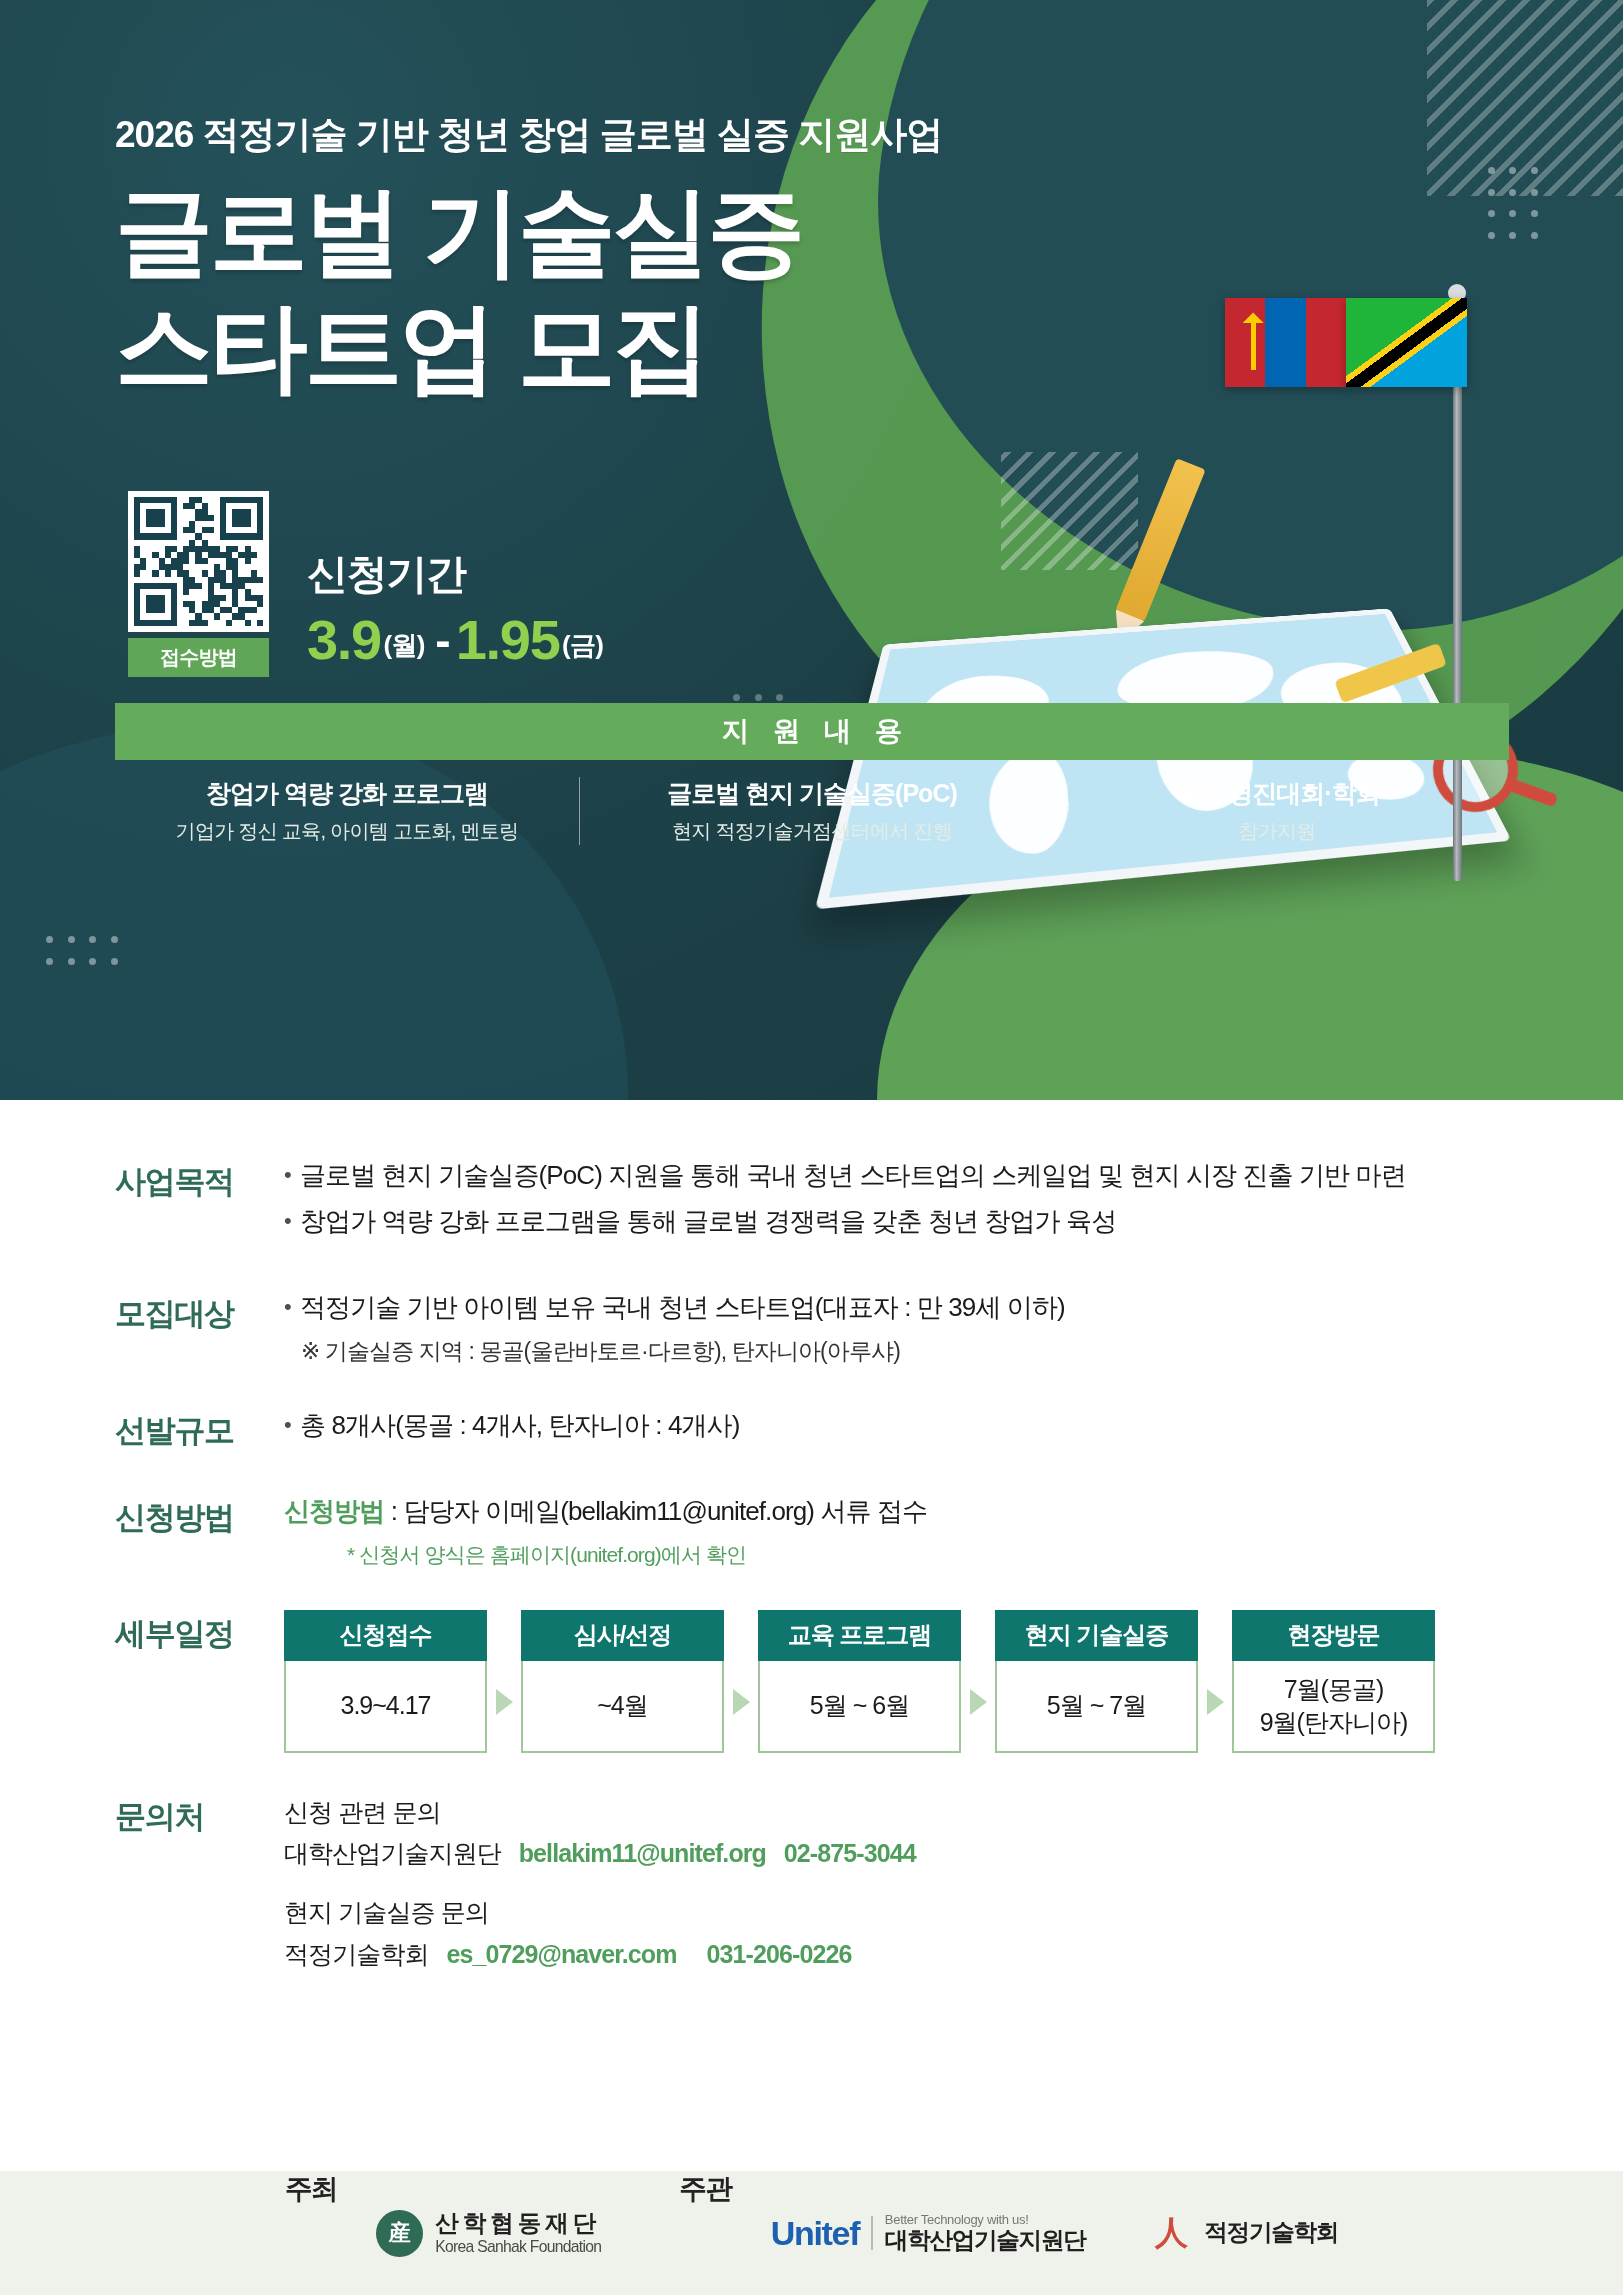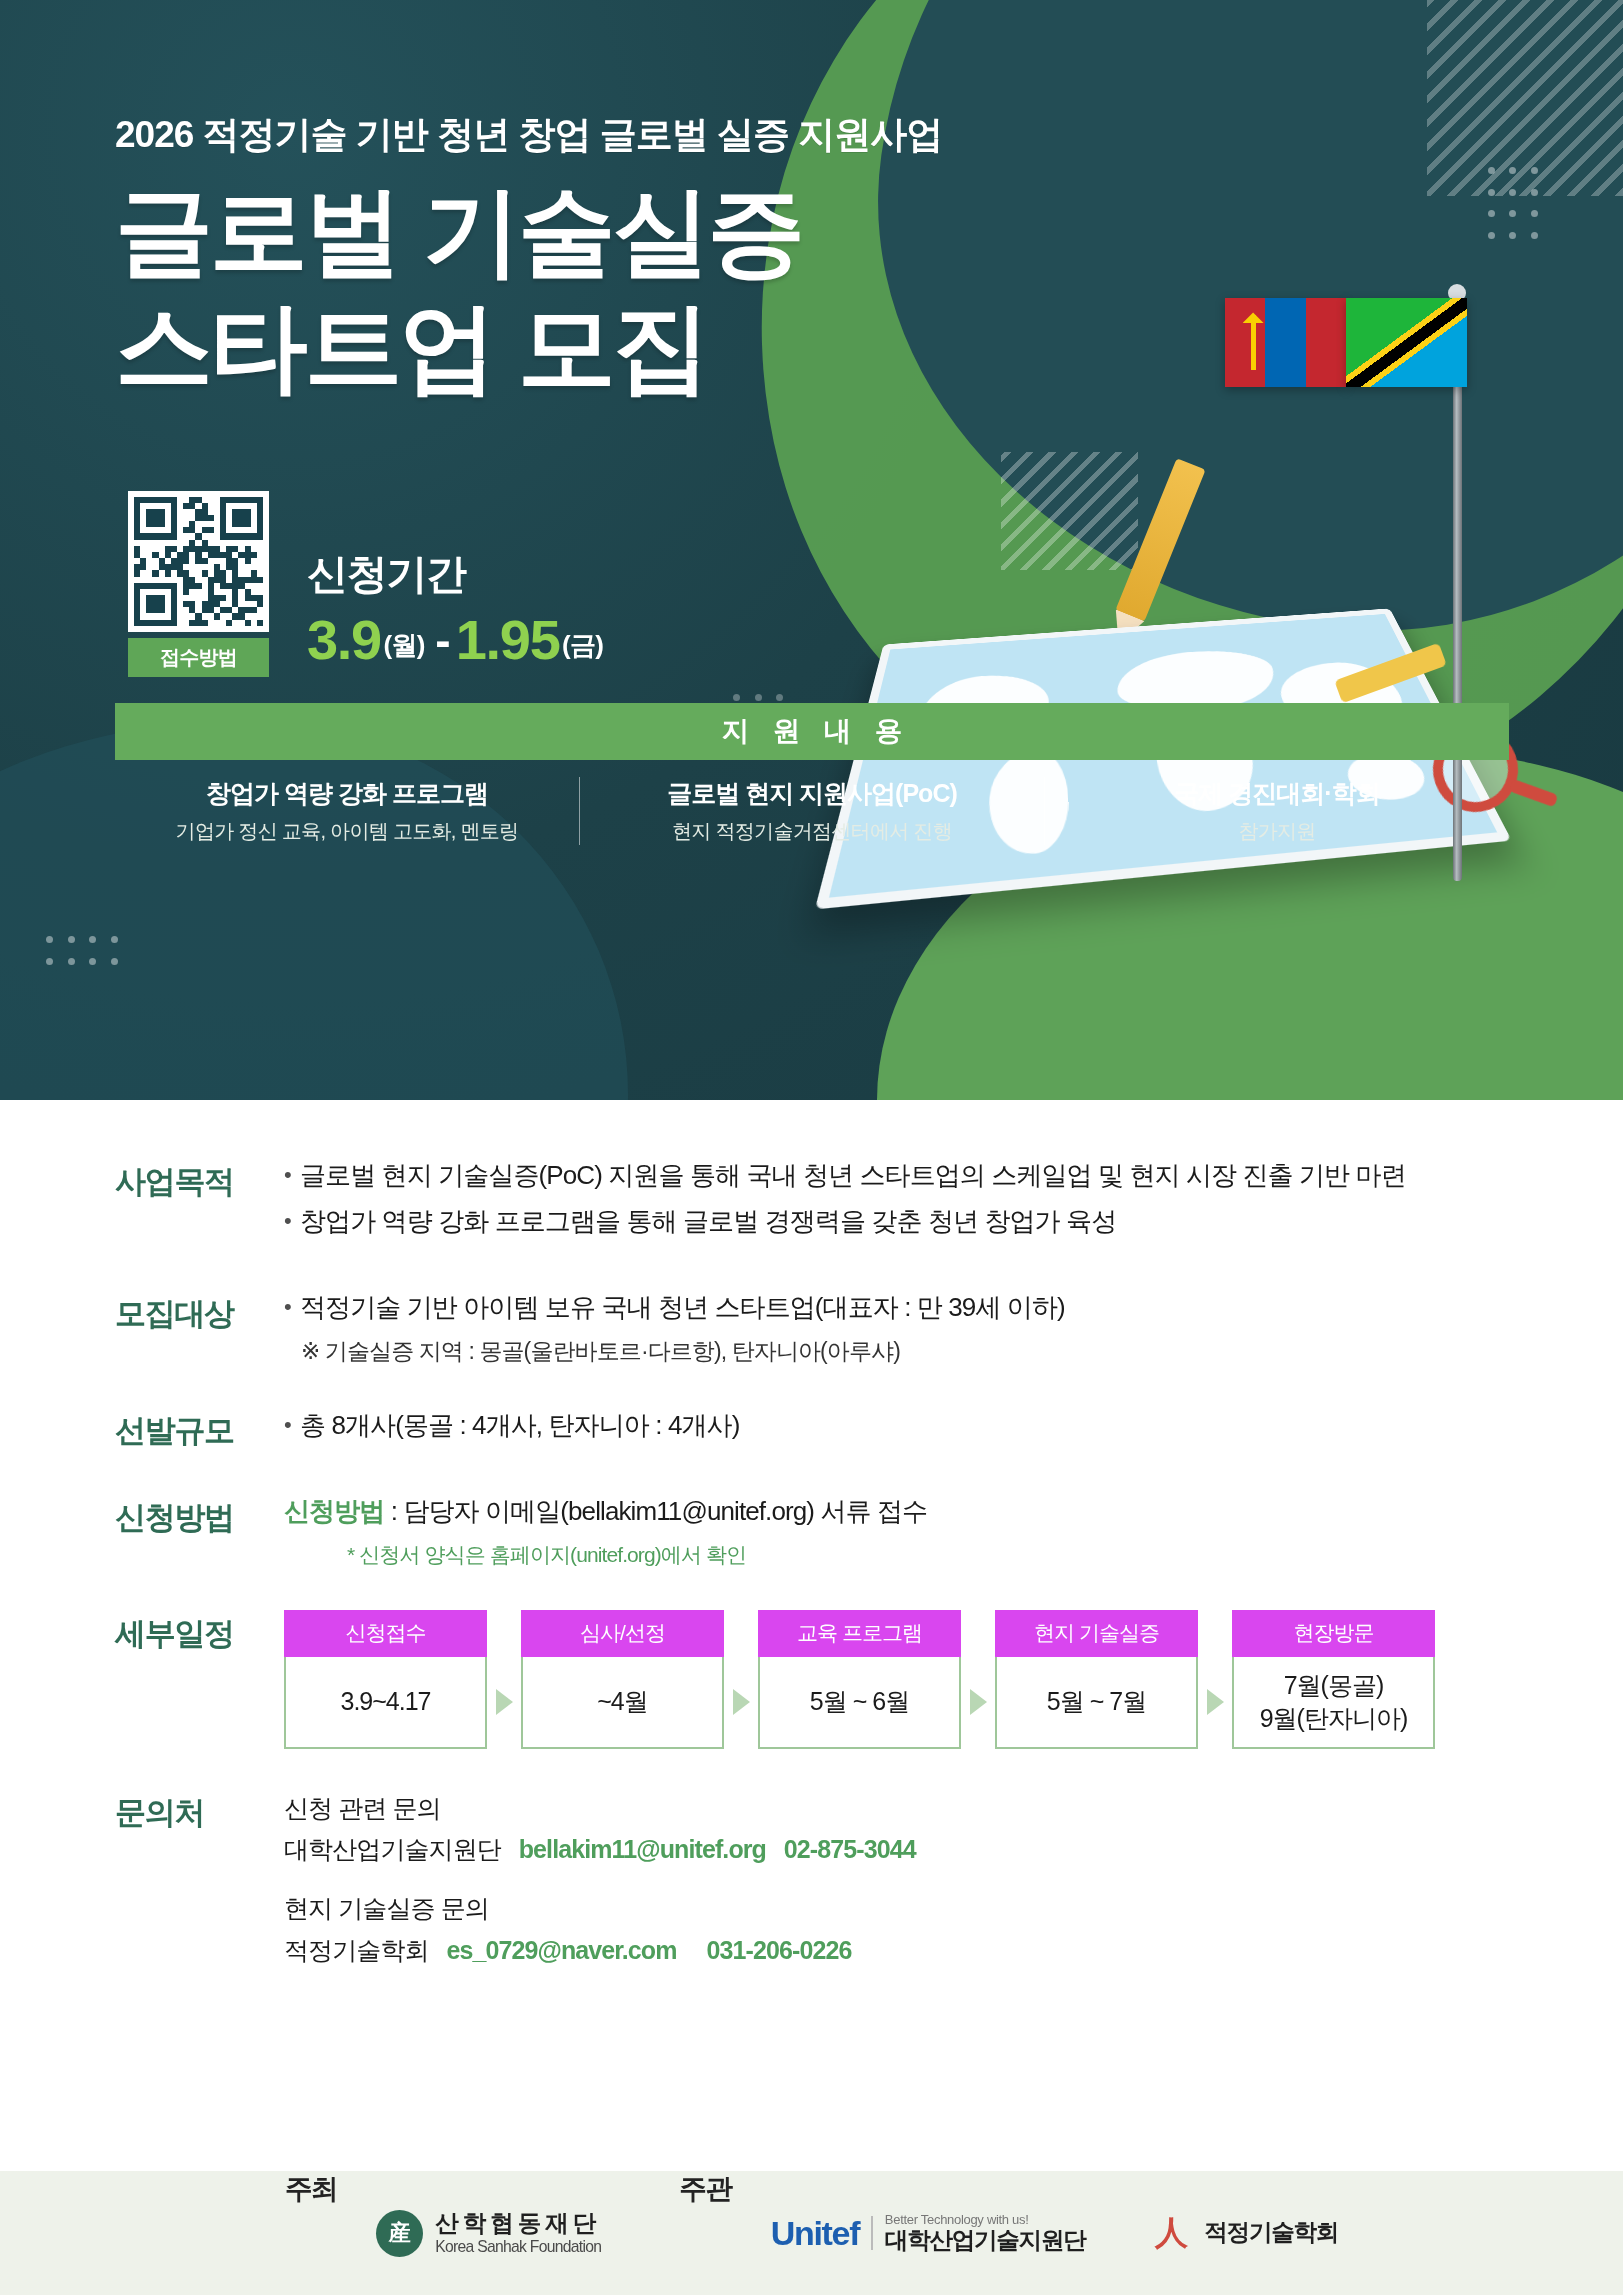--- a/index.html
+++ b/index.html
@@ -245,22 +245,22 @@
   .note { font-size: 23px; color: #333; letter-spacing: -0.9px; margin-top: 9.2px; padding-left: 17px; }
 
   .apply-line { font-size: 26px; color: #1b1b1b; letter-spacing: -0.9px; margin-bottom: 11.8px; }
   .apply-line b { color: #4f9e5c; font-weight: 800; }
   .apply-sub { font-size: 21px; color: #4f9e5c; letter-spacing: -0.9px; padding-left: 63px; }
 
   
   .sched { display: flex; align-items: flex-start; }
   .sched-item { width: 203px; }
   .sched-head {
-    background: #d946ef; color: #fff; text-align: center;
-    font-size: 21px; font-weight: 400; padding: 9.2px 0; letter-spacing: -1px;
+    background: #0f766e; color: #fff; text-align: center;
+    font-size: 24px; font-weight: 700; padding: 9.2px 0; letter-spacing: -1px;
   }
   .sched-box {
     border: 2px solid #9fc79a; border-top: none;
     min-height: 92px; display: flex; align-items: center; justify-content: center;
     text-align: center; font-size: 25px; color: #1b1b1b; letter-spacing: -1px;
     line-height: 1.3; padding: 5.2px;
   }
   .sched-arrow {
     width: 34px; flex: none; display: flex; align-items: center; justify-content: center;
     padding-top: 79px;
@@ -838,21 +838,21 @@
   </div>
 
   <div class="support">
     <div class="support-head">지 원 내 용</div>
     <div class="support-cols">
       <div class="support-col">
         <div class="t">창업가 역량 강화 프로그램</div>
         <div class="d">기업가 정신 교육, 아이템 고도화, 멘토링</div>
       </div>
       <div class="support-col">
-        <div class="t">글로벌 현지 지원사업(PoC)</div>
+        <div class="t">글로벌 현지 기술실증(PoC)</div>
         <div class="d">현지 적정기술거점센터에서 진행</div>
       </div>
       <div class="support-col">
         <div class="t">국제 경진대회·학회</div>
         <div class="d">참가지원</div>
       </div>
     </div>
   </div>
 </div>
 

